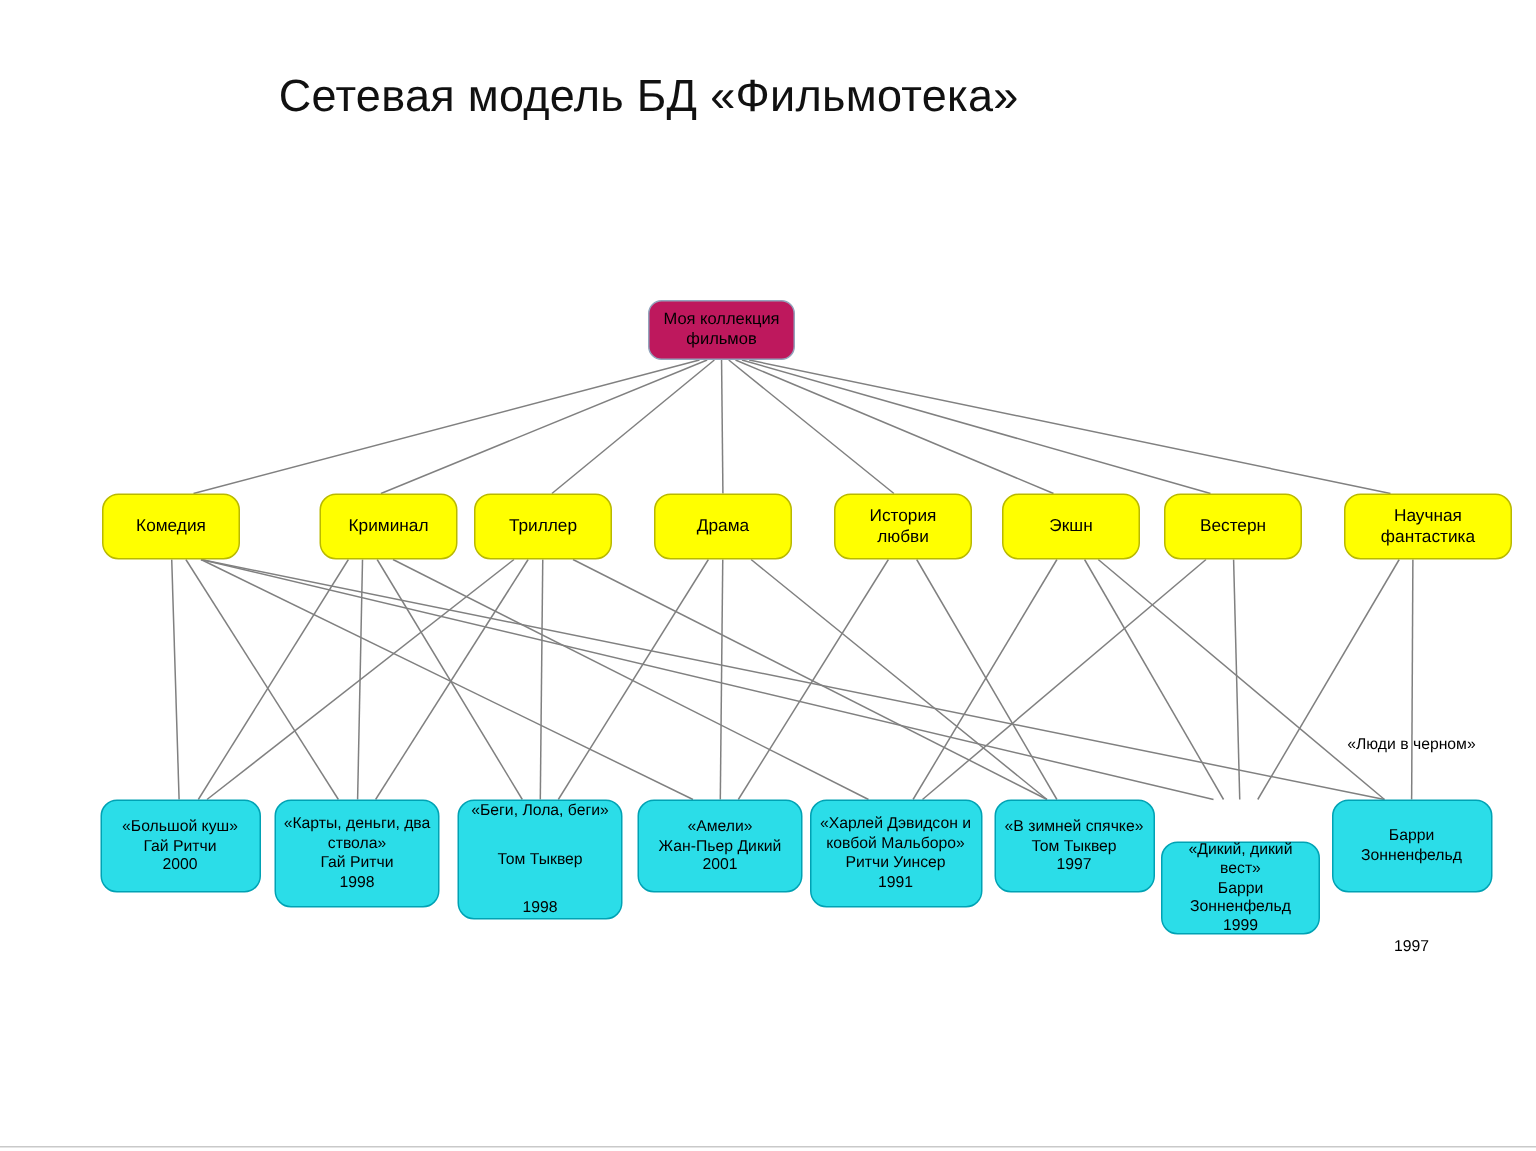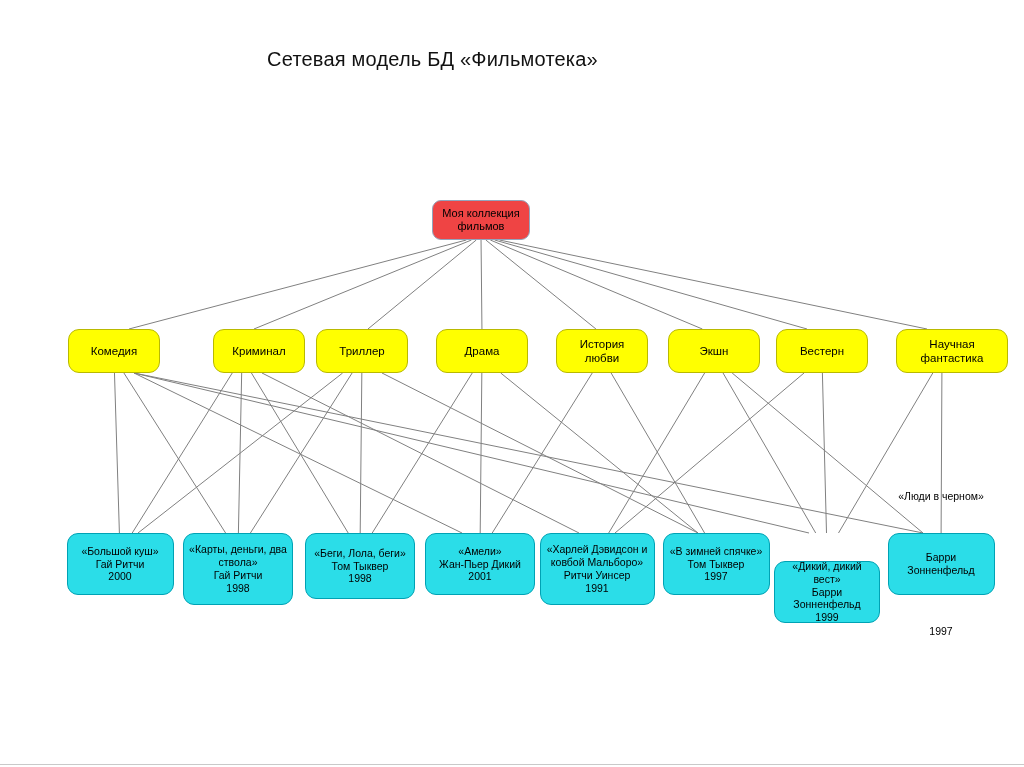--- a/index.html
+++ b/index.html
@@ -2,30 +2,30 @@
 <html><head>
 <meta charset="utf-8">
 <style>
   html,body{margin:0;padding:0;background:#ffffff;}
   .slide{
     position:relative;width:1024px;height:767px;background:#ffffff;overflow:hidden;
     font-family:"Liberation Sans", sans-serif;color:#000;
   }
   .title{
     position:absolute;top:48px;left:0;width:865px;margin:0;
-    text-align:center;font-size:20px;font-weight:400;color:#111;letter-spacing:.2px;
+    text-align:center;font-size:30px;font-weight:400;color:#111;letter-spacing:.2px;
   }
   #edges{position:absolute;left:0;top:0;pointer-events:none;}
   .node{
     position:absolute;box-sizing:border-box;display:flex;flex-direction:column;
     align-items:center;justify-content:center;text-align:center;border-radius:11px;
     line-height:1.22;
   }
   .node-root{
-    background:#ef4444;border:1px solid #93a4bc;font-size:11px;border-radius:9px;
+    background:#be185d;border:1px solid #93a4bc;font-size:11px;border-radius:9px;
     padding:2px 6px;
   }
   .node-genre{
     background:#ffff00;border:1.2px solid #b9b900;font-size:11.5px;padding:2px 4px;
   }
   .node-film{
     background:#2bdde8;border:1.5px solid #00a2b4;font-size:10.5px;padding:3px 5px;
   }
   .node-film .ln{display:block;width:100%;}
   .bottom-rule{position:absolute;left:0;right:0;bottom:2px;height:1px;background:#c9c9c9;}
@@ -101,21 +101,21 @@
       <div class="node node-film" style="left: 66.5px; top: 533px; width: 107px; height: 62px;">
         <span class="ln">«Большой куш»</span>
         <span class="ln">Гай Ритчи</span>
         <span class="ln">2000</span>
       </div>
       <div class="node node-film" style="left: 183px; top: 533px; width: 110px; height: 72px;">
         <span class="ln">«Карты, деньги, два ствола»</span>
         <span class="ln">Гай Ритчи</span>
         <span class="ln">1998</span>
       </div>
-      <div class="node node-film" style="left: 305px; top: 533px; width: 110px; height: 66px;">
+      <div class="node node-film" style="left: 305px; top: 533px; width: 110px; height: 80px; gap: 20px;">
         <span class="ln">«Беги, Лола, беги»</span>
         <span class="ln">Том Тыквер</span>
         <span class="ln">1998</span>
       </div>
       <div class="node node-film" style="left: 425px; top: 533px; width: 110px; height: 62px;">
         <span class="ln">«Амели»</span>
         <span class="ln">Жан-Пьер Дикий</span>
         <span class="ln">2001</span>
       </div>
       <div class="node node-film" style="left: 539.5px; top: 533px; width: 115px; height: 72px;">

